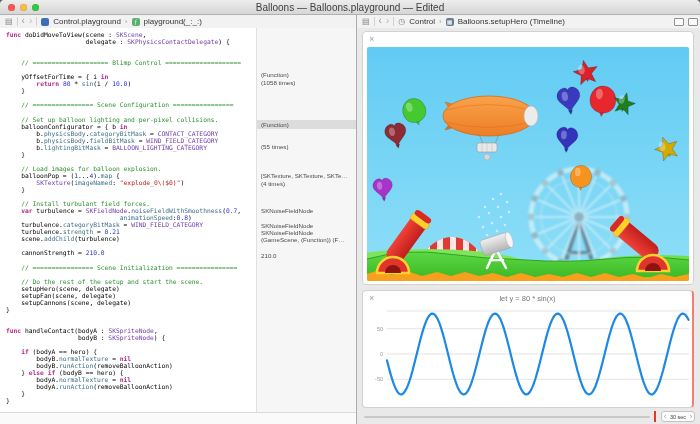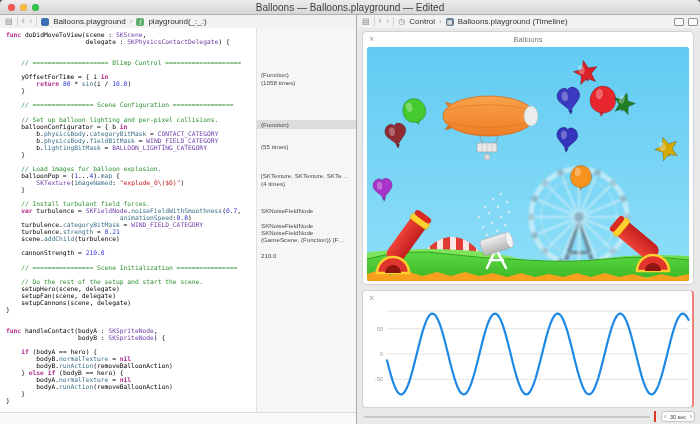--- a/index.html
+++ b/index.html
@@ -75,37 +75,37 @@
     <div class="title-text">Balloons — Balloons.playground — Edited</div>
   </div>
 
   <div class="jumpbar" id="jb-left">
     <span class="jb-ico">▤</span>
     <span class="jb-sep"></span>
     <span class="jb-chev">‹</span>
     <span class="jb-chev fwd">›</span>
     <span class="jb-sep"></span>
     <span class="mini-ico doc-ico"></span>
-    <span>Balloons.playground</span>
+    <span>Control.playground</span>
     <span class="jb-crumb-sep">›</span>
     <span class="mini-ico func-ico">f</span>
     <span>playground(_:_:)</span>
   </div>
 
   <div class="jumpbar" id="jb-right">
     <span class="jb-ico">▤</span>
     <span class="jb-sep"></span>
     <span class="jb-chev">‹</span>
     <span class="jb-chev fwd">›</span>
     <span class="jb-sep"></span>
     <span class="jb-ico">◷</span>
     <span>Control</span>
     <span class="jb-crumb-sep">›</span>
     <span class="mini-ico page-ico">▦</span>
-    <span>Balloons.playground (Timeline)</span>
+    <span>Balloons.setupHero (Timeline)</span>
     <span class="jb-right-icons">
       <span class="sq-ico"></span>
       <span class="sq-ico"></span>
     </span>
   </div>
 
   <div id="editor">
     <div id="code"><span class="tok-k">func</span> doDidMoveToView(scene : <span class="tok-t">SKScene</span>,
                      delegate : <span class="tok-t">SKPhysicsContactDelegate</span>) {
  
@@ -173,21 +173,20 @@
       <div class="result" style="top: 201px;">SKNoiseFieldNode</div>
       <div class="result" style="top: 208px;">(GameScene, (Function)) (F…</div>
       <div class="result" style="top: 224px;">210.0</div>
     </div>
 
   <div id="right-pane">
 
     <div class="card" id="live-card">
       <div class="card-head">
         <span class="card-close">×</span>
-        <span class="card-title">Balloons</span>
       </div>
       <div id="scene-wrap">
         <svg id="scene-svg" width="322" height="234" viewBox="0 0 322 234" xmlns="http://www.w3.org/2000/svg">
           <defs>
             <linearGradient id="skyG" x1="0" y1="0" x2="0" y2="1">
               <stop offset="0" stop-color="#62cbf3"></stop>
                 <stop offset="1" stop-color="#8fdff8"></stop>
             </linearGradient>
             <linearGradient id="grassG" x1="0" y1="0" x2="0" y2="1">
               <stop offset="0" stop-color="#5bd944"></stop>
@@ -388,20 +387,21 @@
                 <ellipse cx="-3.5" cy="-4" rx="3" ry="4.5" fill="#ffffff" opacity="0.3"></ellipse>
               </g>
             </g>
         </svg>
       </div>
     </div>
 
     <div class="card" id="chart-card">
       <div class="card-head">
         <span class="card-close">×</span>
+        <span class="card-title">let y = 80 * sin(x)</span>
       </div>
       <div id="chart-wrap">
         <svg id="chart-svg" width="330" height="94" viewBox="0 0 330 94" xmlns="http://www.w3.org/2000/svg">
             <line x1="24" y1="4.043010752688176" x2="326" y2="4.043010752688176" stroke="#e3e3e3" stroke-width="1"></line>
             <line x1="24" y1="21.731182795698924" x2="326" y2="21.731182795698924" stroke="#e3e3e3" stroke-width="1"></line>
             <text x="20" y="23.731182795698924" text-anchor="end" class="ytick">50</text>
             <line x1="24" y1="47" x2="326" y2="47" stroke="#e3e3e3" stroke-width="1"></line>
             <text x="20" y="49" text-anchor="end" class="ytick">0</text>
             <line x1="24" y1="72.26881720430107" x2="326" y2="72.26881720430107" stroke="#e3e3e3" stroke-width="1"></line>
             <text x="20" y="74.26881720430107" text-anchor="end" class="ytick">-50</text>

